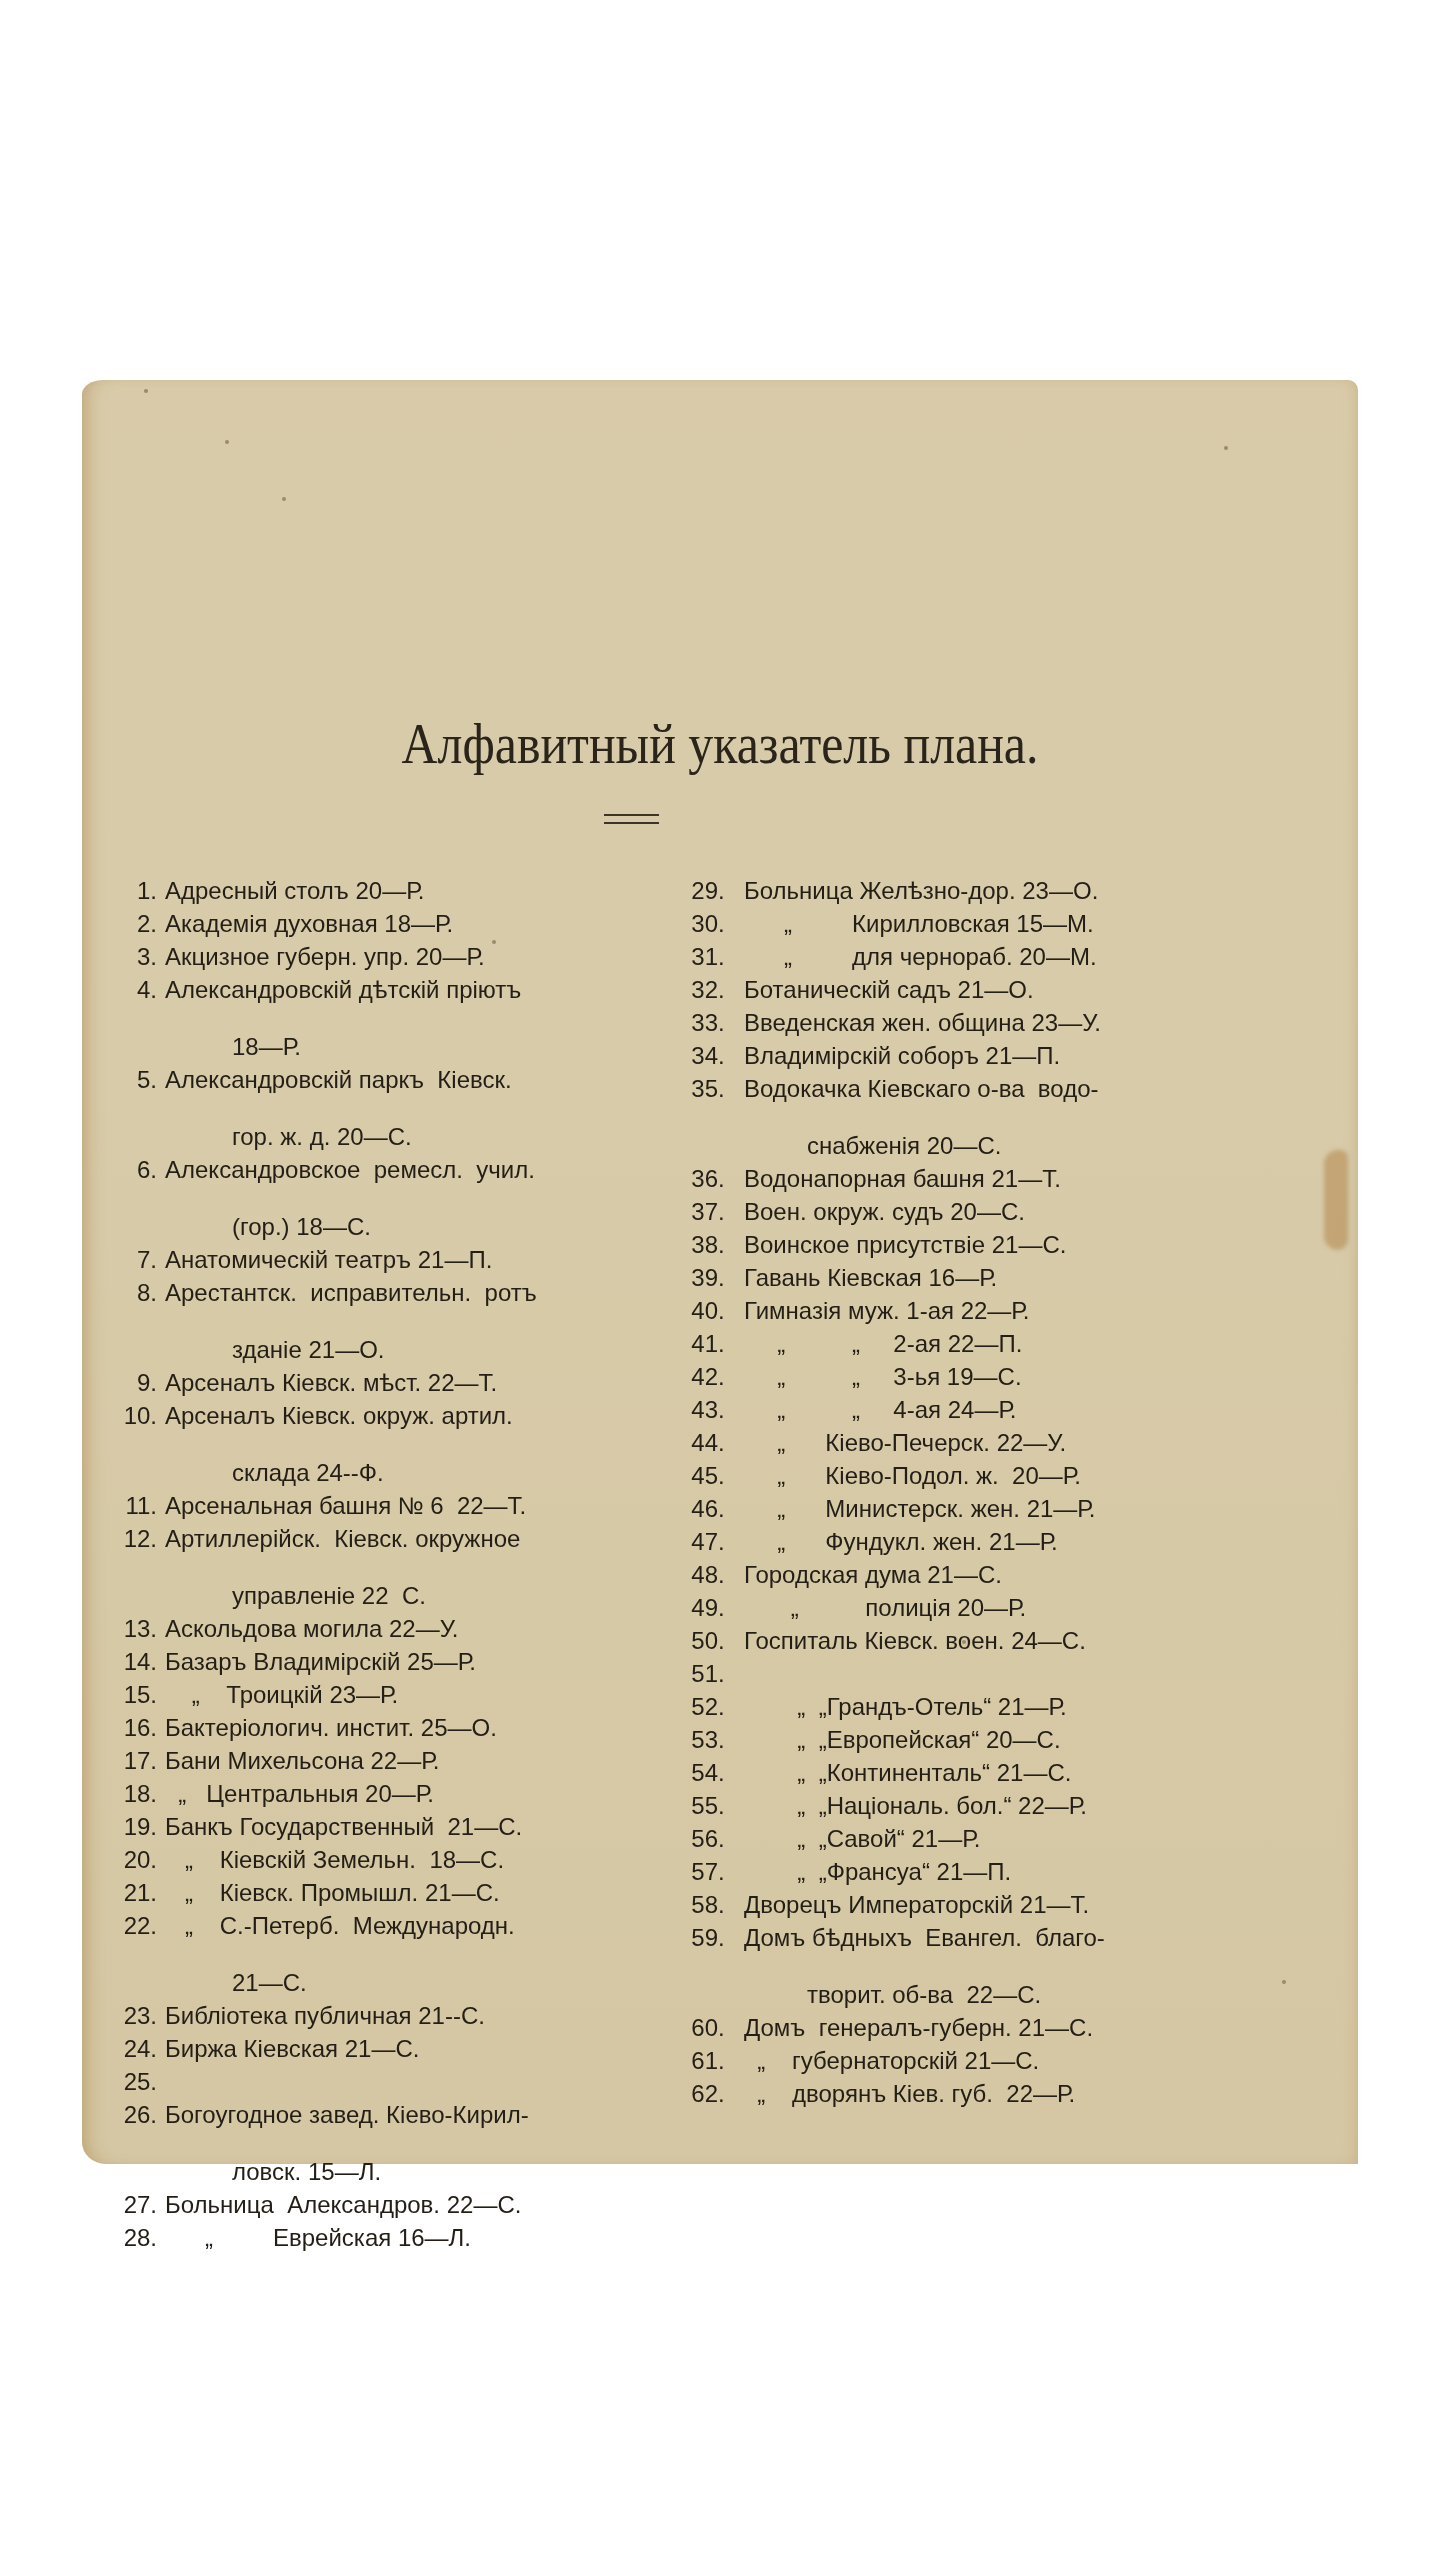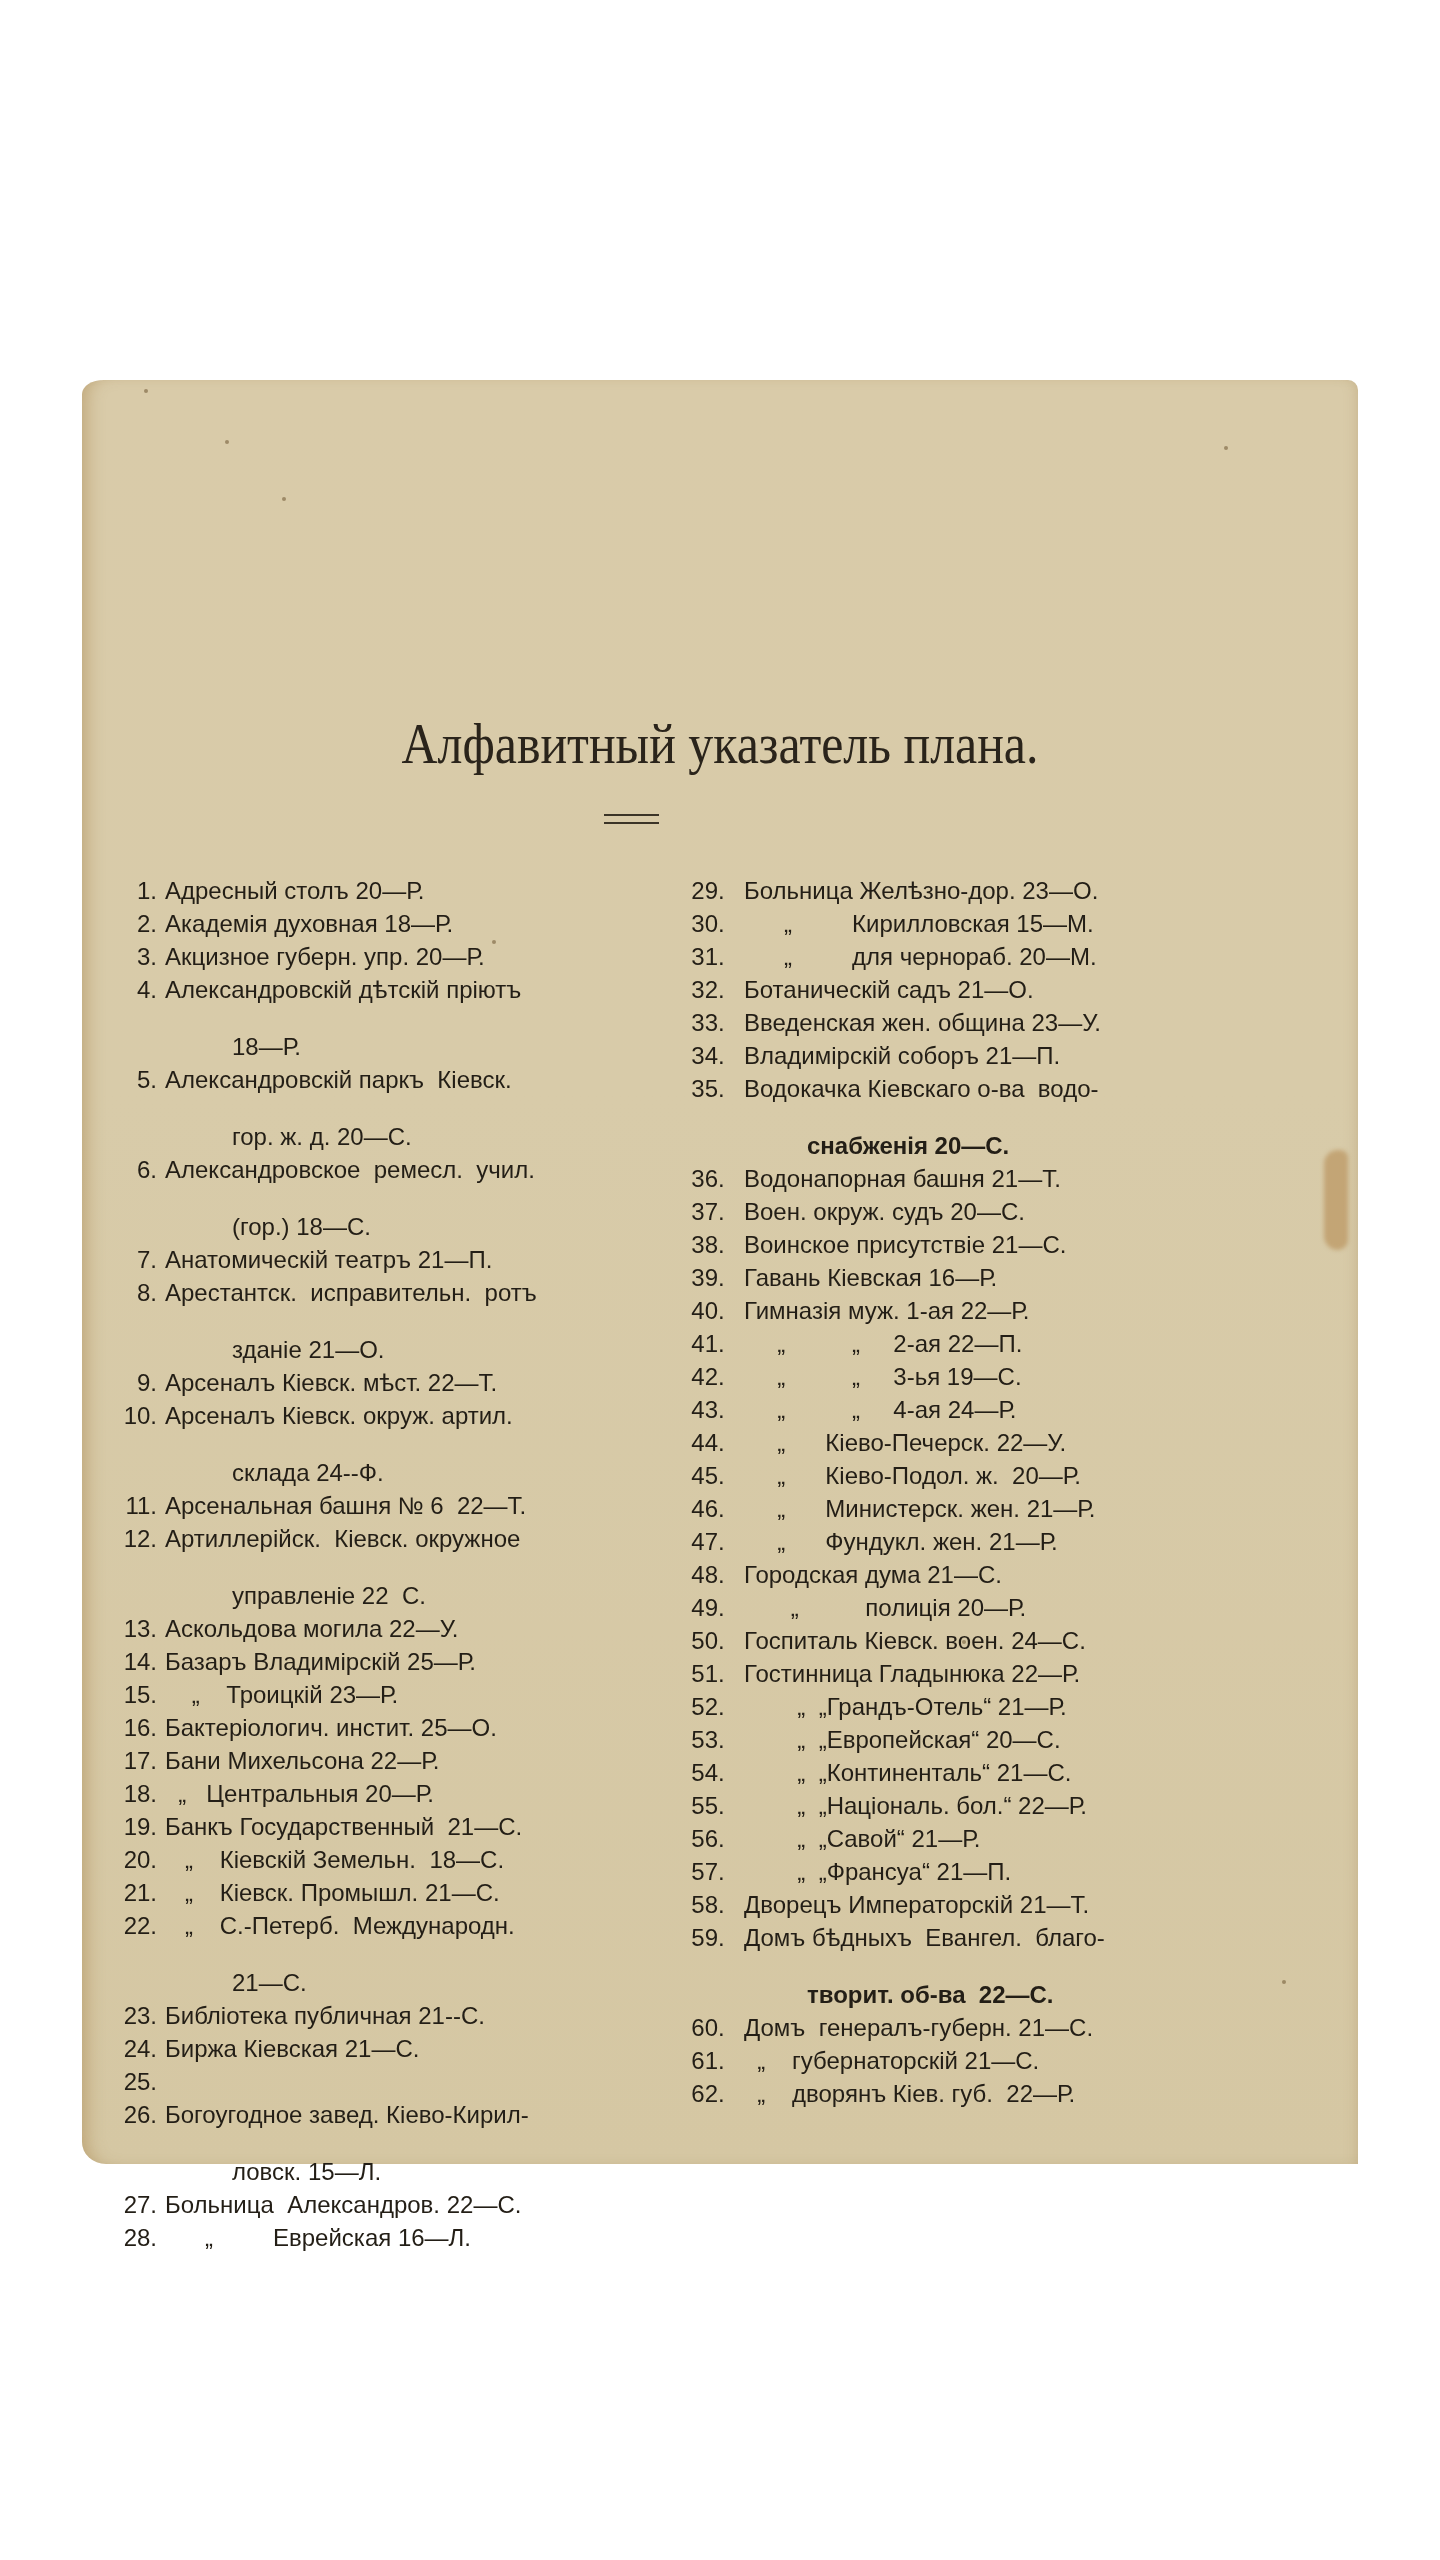--- a/index.html
+++ b/index.html
@@ -89,21 +89,21 @@
     flex: 1;
     white-space: pre;
   }
   .cont {
     padding-left: 125px;
     line-height: 33px;
     white-space: pre;
     margin-top: 24px;
   }
   .col-right .num { width: 64px; flex: 0 0 64px; text-align: center; padding-left: 0; }
-  .col-right .cont { padding-left: 127px; font-weight: bold; }
+  .col-right .cont { padding-left: 127px; }
 </style>
 </head>
 <body>
 
 <div class="page">
   <span class="speck" style="left:62px;top:9px"></span>
   <span class="speck" style="left:143px;top:60px"></span>
   <span class="speck" style="left:200px;top:117px"></span>
   <span class="speck" style="left:1142px;top:66px"></span>
   <span class="speck" style="left:410px;top:560px"></span>
@@ -319,21 +319,20 @@
       <div class="entry">
         <span class="num">49.</span>
         <span class="txt">       „          полиція 20—Р.</span>
       </div>
       <div class="entry">
         <span class="num">50.</span>
         <span class="txt">Госпиталь Кіевск. воен. 24—С.</span>
       </div>
       <div class="entry">
         <span class="num">51.</span>
-        <span class="txt">Гостинница Гладынюка 22—Р.</span>
       </div>
       <div class="entry">
         <span class="num">52.</span>
         <span class="txt">        „  „Грандъ-Отель“ 21—Р.</span>
       </div>
       <div class="entry">
         <span class="num">53.</span>
         <span class="txt">        „  „Европейская“ 20—С.</span>
       </div>
       <div class="entry">

